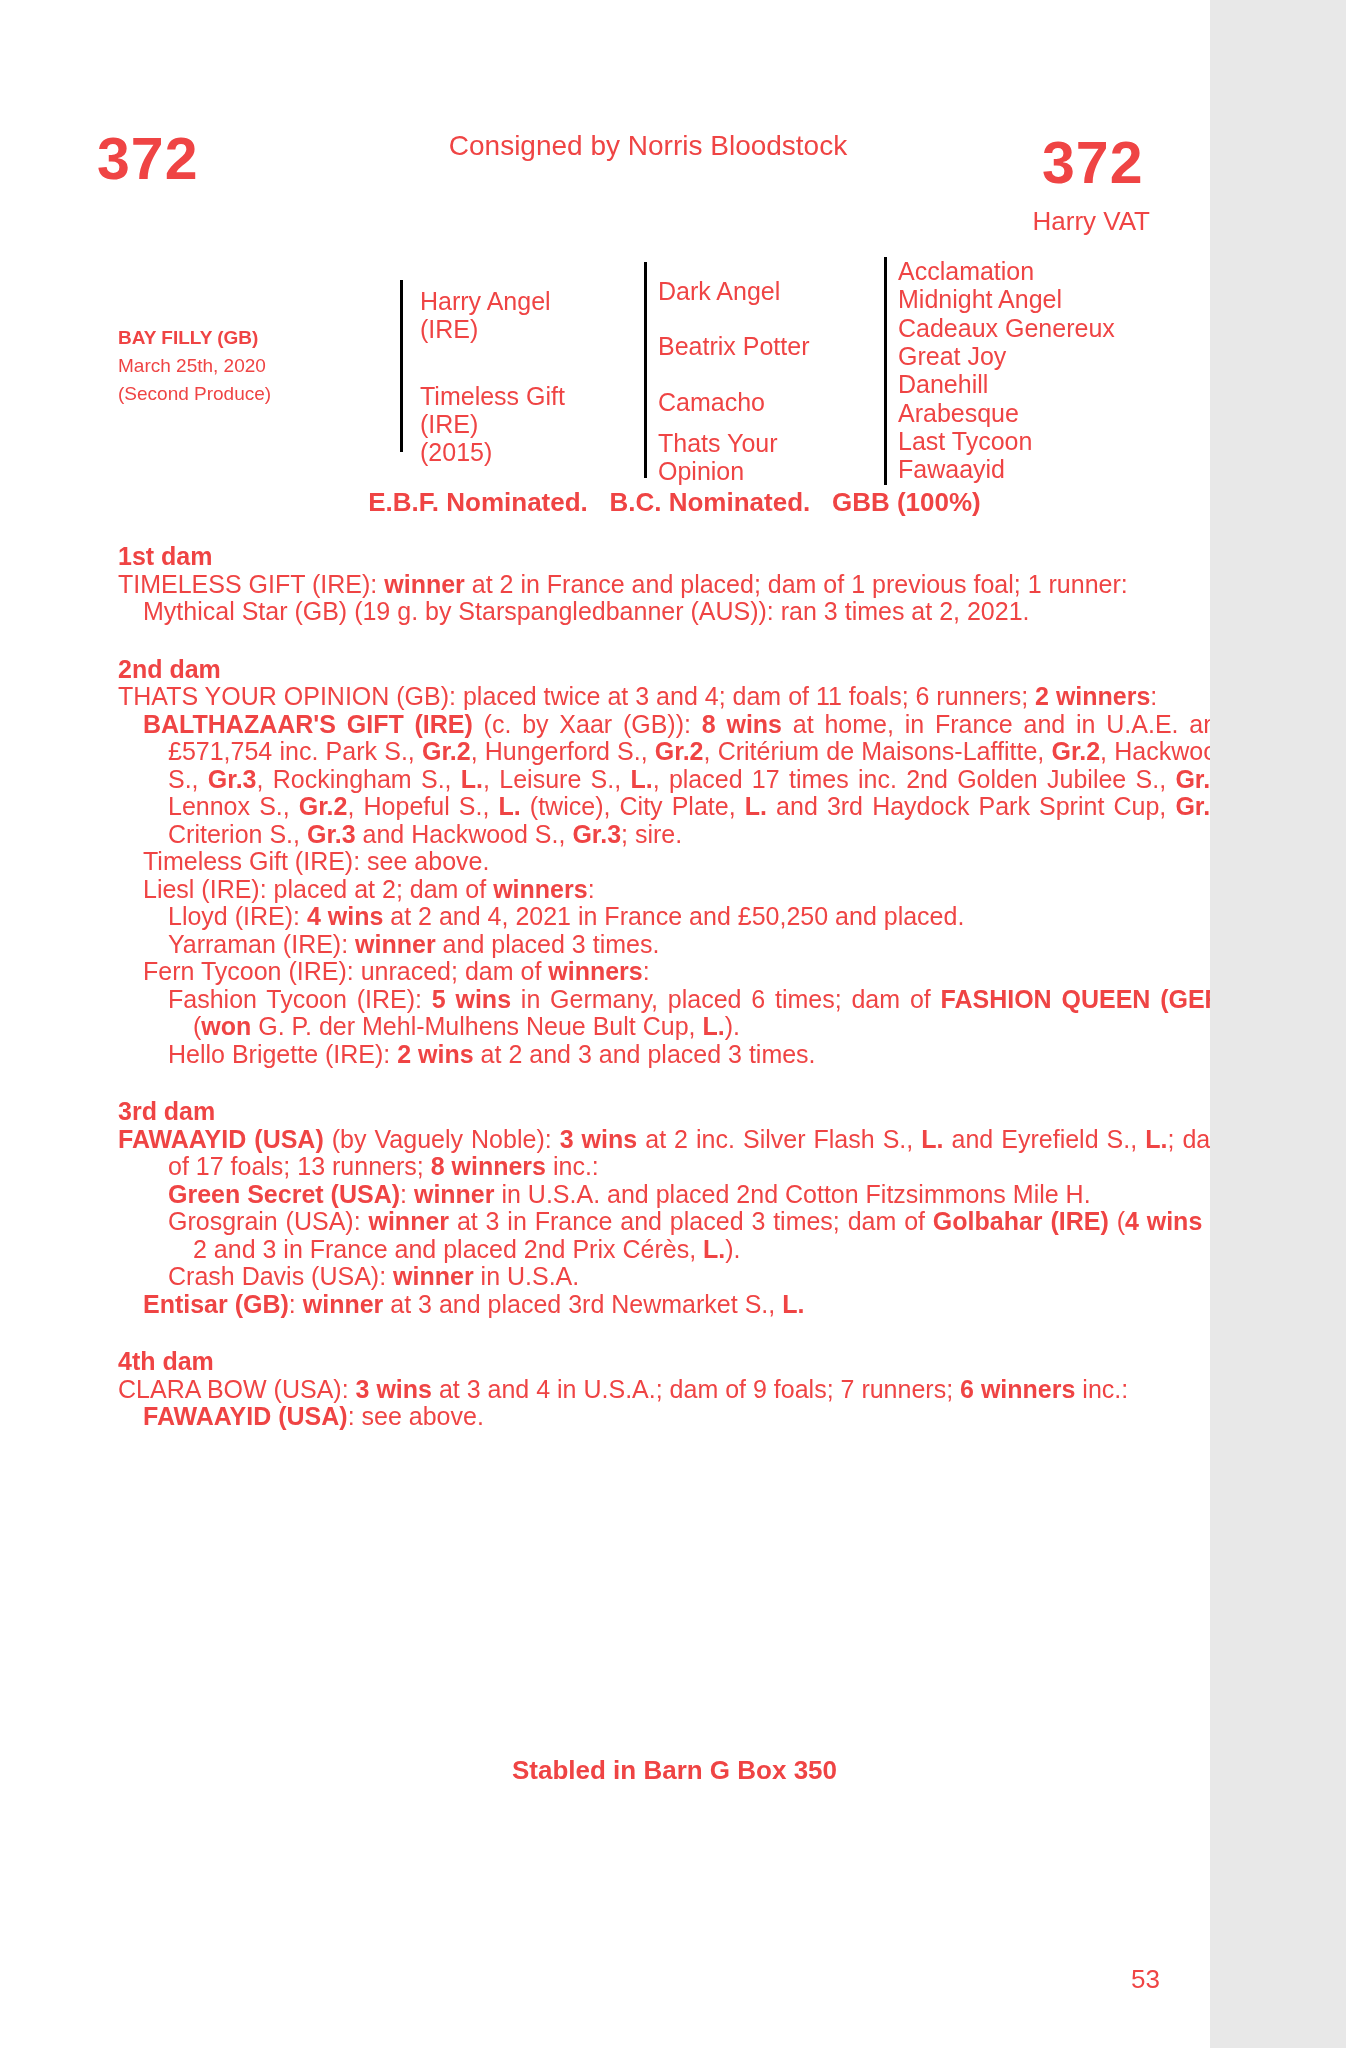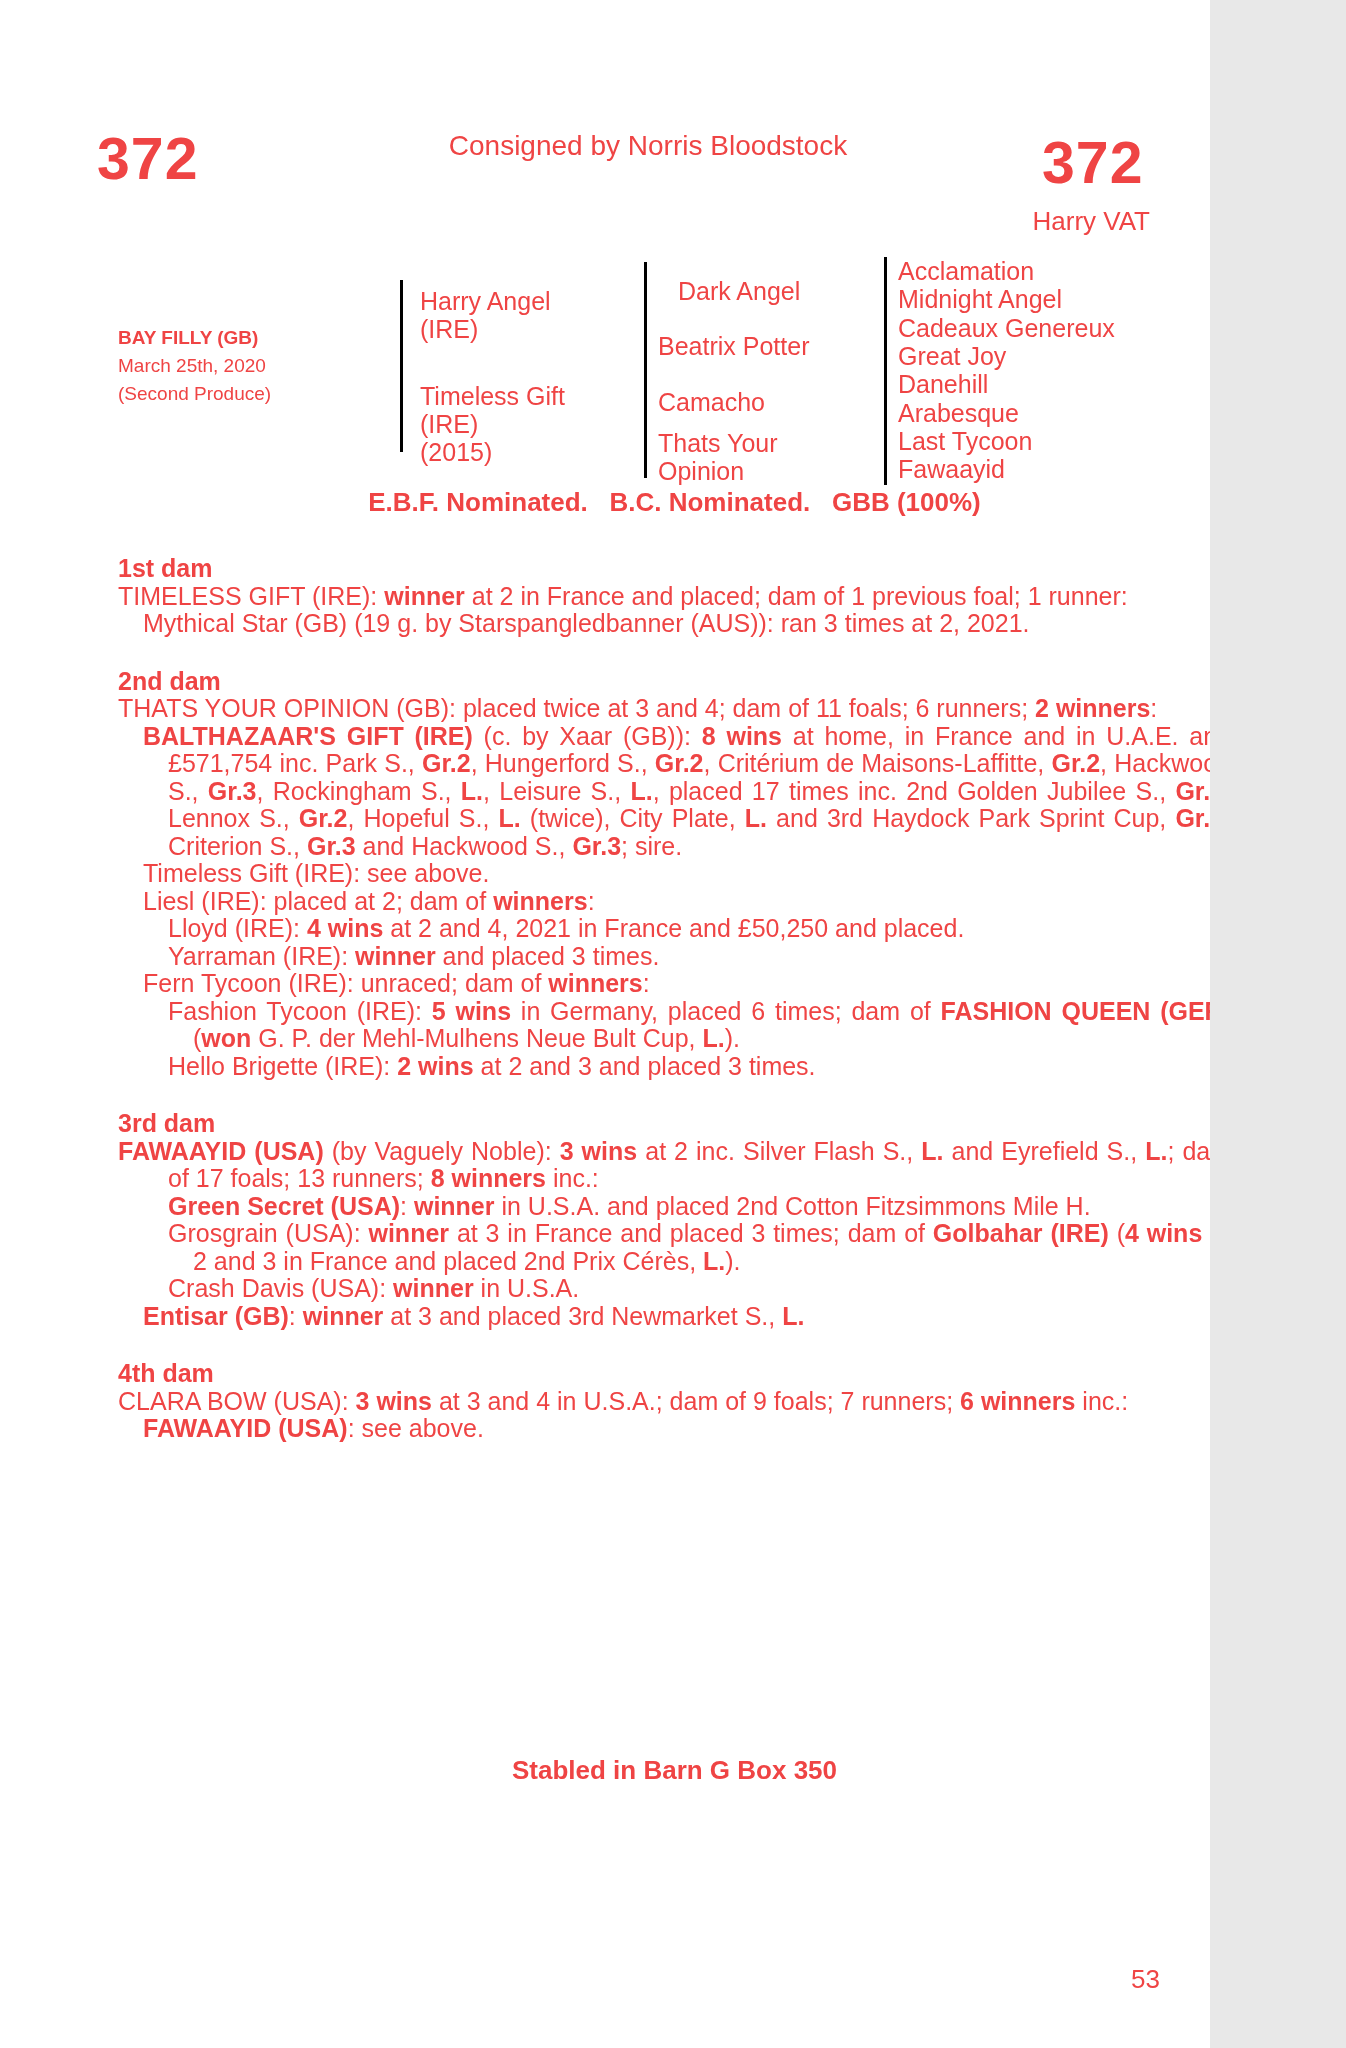--- a/index.html
+++ b/index.html
@@ -37,21 +37,21 @@
     font-size:25px;line-height:28px;
     white-space:pre-line;
   }
   .gg-name{position:absolute;left:780px;font-size:25px;line-height:28px;white-space:nowrap;}
   .rule{position:absolute;width:3px;background:#000;}
   .nominations{
     position:absolute;left:118px;top:487px;width:1113px;
     font-size:26px;font-weight:bold;text-align:center;white-space:pre;
   }
   .sections{position:absolute;left:118px;top:543px;width:1113px;font-size:25px;line-height:27.5px;}
-  .dam-section{margin:12px 0 30px 0;}
+  .dam-section{margin:0 0 30px 0;}
   .section-heading{font-weight:bold;}
   .para{margin:0;text-align:justify;}
   .para b{font-weight:bold;}
   .lvl0{padding-left:50px;text-indent:-50px;}
   .lvl1{padding-left:50px;text-indent:-25px;}
   .lvl2{padding-left:75px;text-indent:-25px;}
   .stabled{
     position:absolute;left:118px;top:1755px;width:1113px;
     font-size:26px;font-weight:bold;text-align:center;
   }
@@ -80,21 +80,21 @@
     <div class="rule" style="left:282px;top:30px;height:172px;"></div>
     <div class="rule" style="left:526px;top:12px;height:216px;"></div>
     <div class="rule" style="left:766px;top:7px;height:228px;"></div>
 
     <div class="ped-name" style="left:302px;top:37px;">Harry Angel
 (IRE)</div>
     <div class="ped-name" style="left:302px;top:132px;">Timeless Gift
 (IRE)
 (2015)</div>
 
-    <div class="ped-name" style="left:540px;top:27px;margin-left:20px;">Dark Angel</div>
+    <div class="ped-name" style="left:540px;top:27px;">Dark Angel</div>
     <div class="ped-name" style="left:540px;top:82px;">Beatrix Potter</div>
     <div class="ped-name" style="left:540px;top:138px;">Camacho</div>
     <div class="ped-name" style="left:540px;top:179px;">Thats Your
 Opinion</div>
 
     <div class="gg-name" style="top:7px;">Acclamation</div>
     <div class="gg-name" style="top:35px;">Midnight Angel</div>
     <div class="gg-name" style="top:64px;">Cadeaux Genereux</div>
     <div class="gg-name" style="top:92px;">Great Joy</div>
     <div class="gg-name" style="top:120px;">Danehill</div>

